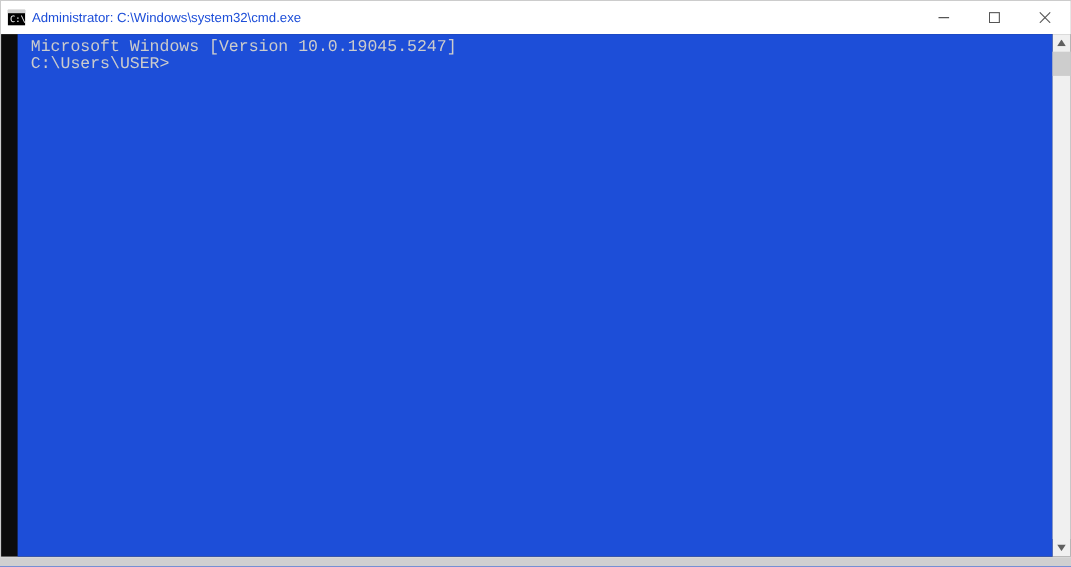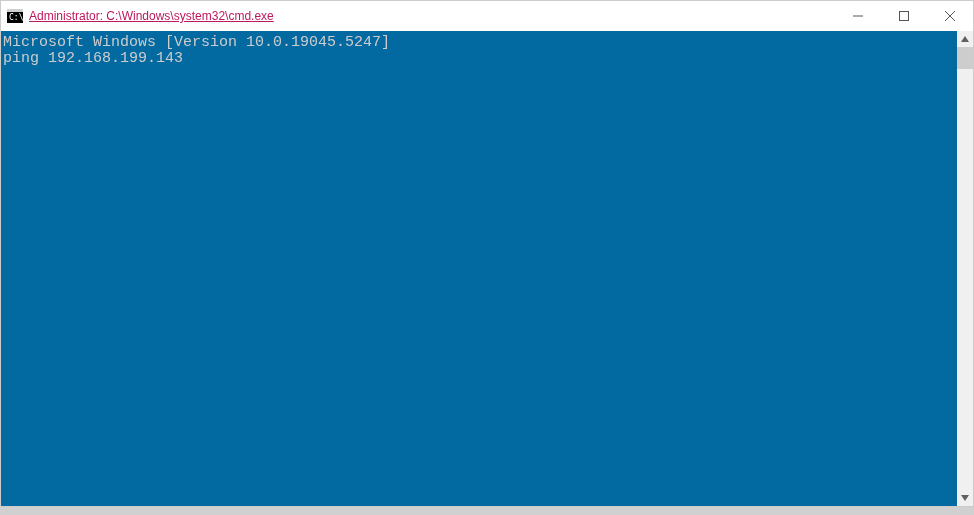--- a/index.html
+++ b/index.html
@@ -37,23 +37,22 @@
       display: flex;
       align-items: center;
       justify-content: center;
     }
     .app-icon svg {
       width: 16px;
       height: 16px;
     }
     .title-text {
       font-size: 12px;
-      color: #be185d;
+      color: #1d4ed8;
       flex: 1;
-      text-decoration: underline;
     }
     .window-controls {
       display: flex;
       height: 100%;
     }
     .win-btn {
       width: 46px;
       height: 100%;
       display: flex;
       align-items: center;
@@ -65,28 +64,29 @@
       height: 10px;
     }
     .terminal-wrapper {
       flex: 1;
       display: flex;
       background: #0c0c0c;
       position: relative;
     }
     .terminal {
       flex: 1;
-      background: #0369a1;
+      background: #1d4ed8;
       color: #cccccc;
       font-family: Consolas, "Courier New", monospace;
       font-size: 15px;
       line-height: 16px;
-      padding: 4px 0 0 2px;
+      padding: 4px 0 0 12px;
       white-space: pre;
       overflow: hidden;
+      margin-left: 15px;
     }
     .scrollbar {
       width: 16px;
       background: #f0f0f0;
       display: flex;
       flex-direction: column;
       justify-content: space-between;
     }
     .scroll-arrow {
       height: 16px;
@@ -142,21 +142,21 @@
       </div>
       <div class="win-btn">
         <svg viewBox="0 0 10 10">
             <line x1="0" y1="0" x2="10" y2="10" stroke="#555" stroke-width="1"></line>
             <line x1="10" y1="0" x2="0" y2="10" stroke="#555" stroke-width="1"></line>
           </svg>
       </div>
     </div>
   </div>
   <div class="terminal-wrapper">
-    <div class="terminal"><span class="line">Microsoft Windows [Version 10.0.19045.5247]</span><span class="line"></span><span class="prompt-line"><span>ping 192.168.199.143</span></span></div>
+    <div class="terminal"><span class="line">Microsoft Windows [Version 10.0.19045.5247]</span><span class="line"></span><span class="prompt-line"><span>C:\Users\USER&gt;</span></span></div>
     <div class="scrollbar">
       <div class="scroll-arrow">
         <svg width="8" height="6" viewBox="0 0 8 6">
             <polygon points="4,0 8,6 0,6" fill="#606060"></polygon>
           </svg>
       </div>
       <div class="scroll-track">
         <div class="scroll-thumb"></div>
       </div>
       <div class="scroll-arrow">

